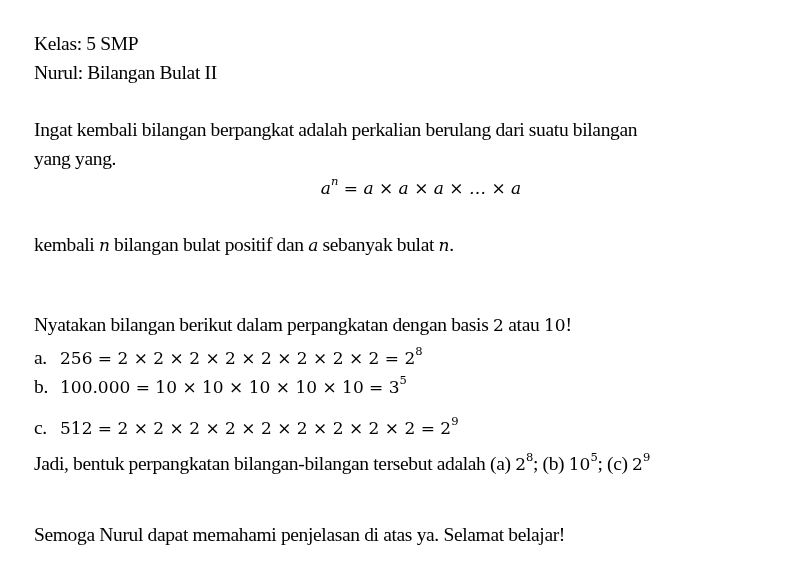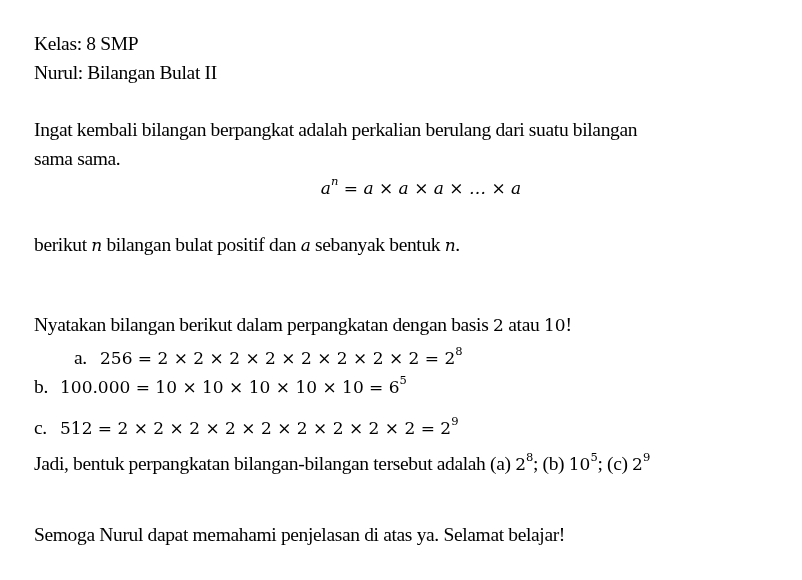--- a/index.html
+++ b/index.html
@@ -58,45 +58,45 @@
     .lbl {
       display: inline-block;
       width: 26px;
     }
   </style>
 </head>
 <body>
 
 <div>
 
-  <div class="line" style="top:32px;">Kelas: 8 SMP</div>
+  <div class="line" style="top:32px;">Kelas: 5 SMP</div>
   <div class="line" style="top:61px;">Nurul: Bilangan Bulat II</div>
 
   <div class="line" style="top:118px;">Ingat kembali bilangan berpangkat  adalah perkalian berulang dari suatu bilangan</div>
-  <div class="line" style="top:147px;">sama sama.</div>
+  <div class="line" style="top:147px;">yang yang.</div>
 
   <div class="centered">
     <span class="inner">
       <span class="mi">a</span><sup class="exp" style="font-style:italic;">n</sup><span class="math" style="font-style:italic;"> = a × a × a × … × a</span>
     </span>
   </div>
 
   <div class="line" style="top:233px;">
-    <span>berikut </span><span class="mi">n</span><span> bilangan bulat positif dan </span><span class="mi">a</span><span> sebanyak bentuk </span><span class="mi">n</span><span>.</span>
+    <span>kembali </span><span class="mi">n</span><span> bilangan bulat positif dan </span><span class="mi">a</span><span> sebanyak bulat </span><span class="mi">n</span><span>.</span>
   </div>
 
   <div class="line" style="top:289px;margin-top:24px;">
     <span>Nyatakan bilangan berikut dalam perpangkatan dengan basis </span><span class="math">2</span><span> atau </span><span class="math">10</span><span>!</span>
   </div>
 
-  <div class="line" style="top:346px;margin-left:40px;">
+  <div class="line" style="top:346px;">
     <span class="lbl">a.</span><span class="math">256 = 2 × 2 × 2 × 2 × 2 × 2 × 2 × 2 = 2</span><sup class="exp">8</sup>
   </div>
   <div class="line" style="top:375px;">
-    <span class="lbl">b.</span><span class="math">100.000 = 10 × 10 × 10 × 10 × 10 = 6</span><sup class="exp">5</sup>
+    <span class="lbl">b.</span><span class="math">100.000 = 10 × 10 × 10 × 10 × 10 = 3</span><sup class="exp">5</sup>
   </div>
   <div class="line" style="top:416px;">
     <span class="lbl">c.</span><span class="math">512 = 2 × 2 × 2 × 2 × 2 × 2 × 2 × 2 × 2 = 2</span><sup class="exp">9</sup>
   </div>
 
   <div class="line" style="top:452px;">
     <span>Jadi, bentuk perpangkatan bilangan-bilangan tersebut adalah </span><span>(a) </span><span class="math">2</span><sup class="exp">8</sup><span>; </span><span>(b) </span><span class="math">10</span><sup class="exp">5</sup><span>; </span><span>(c) </span><span class="math">2</span><sup class="exp">9</sup>
   </div>
 
   <div class="line" style="top:523px;">Semoga Nurul dapat memahami penjelasan di atas ya. Selamat belajar!</div>

